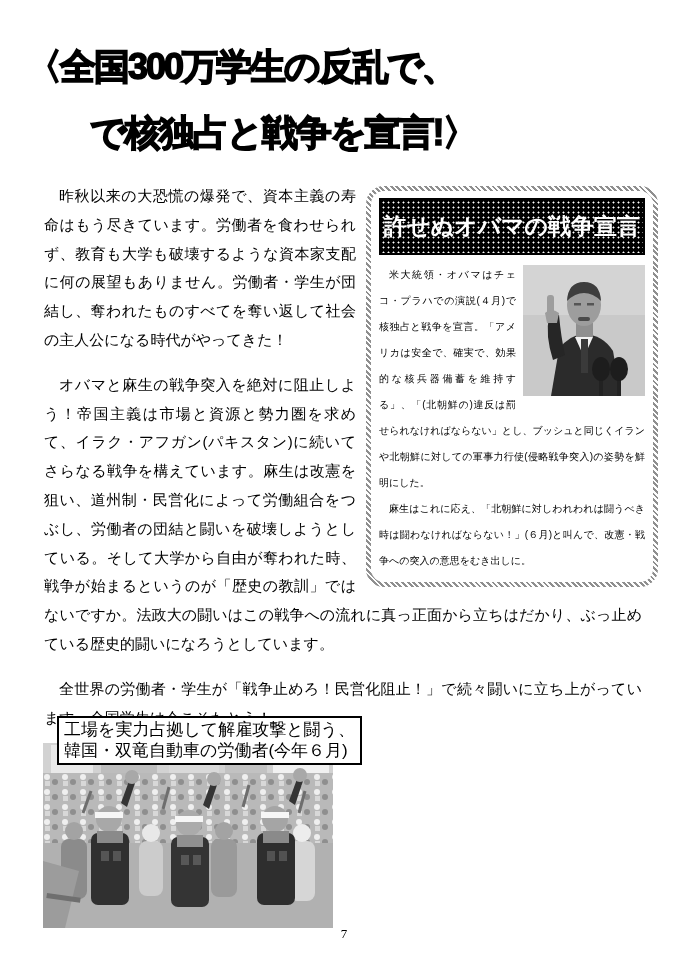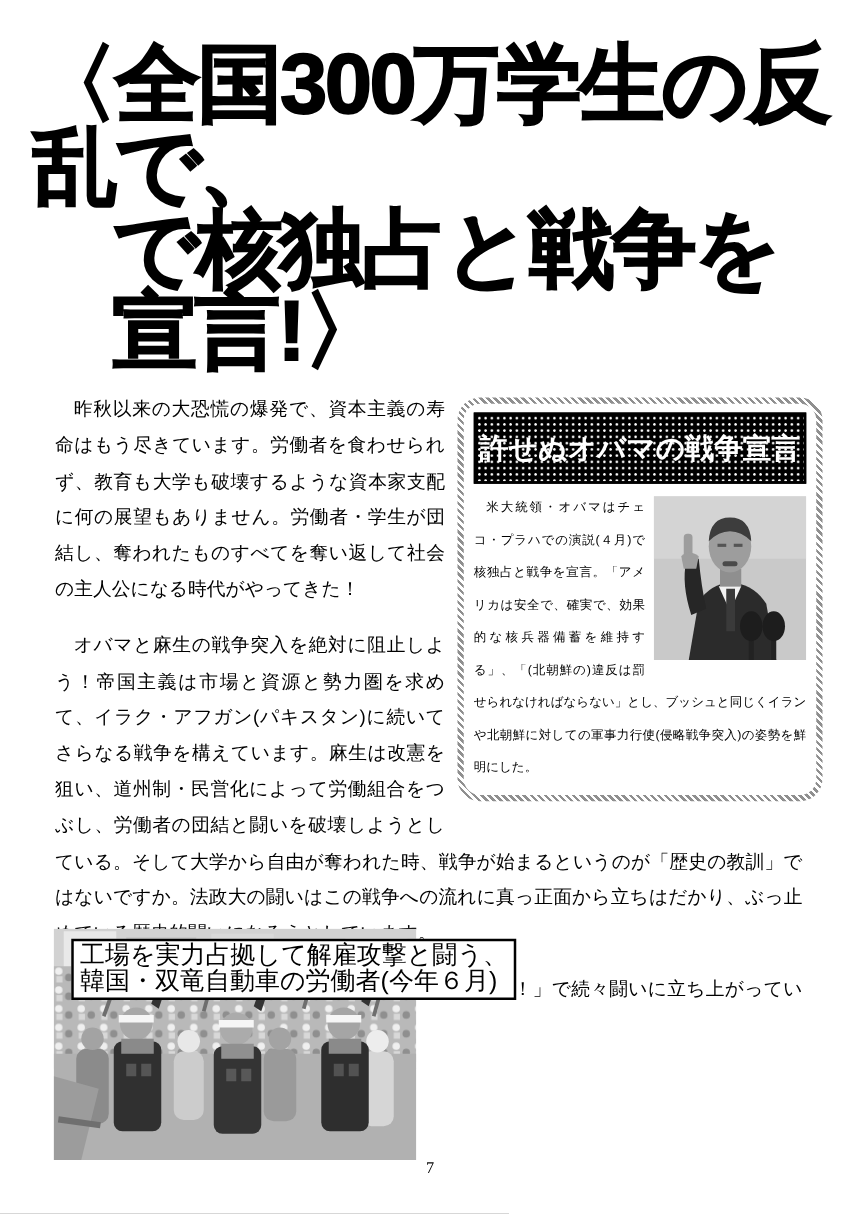--- a/index.html
+++ b/index.html
@@ -8,21 +8,21 @@
     width:688px;height:971px;
     margin:0 auto;
     background:#ffffff;
     overflow:hidden;
     color:#000;
     font-family:"Liberation Sans","DejaVu Sans",sans-serif;
   }
   
   .headline{
     margin:34px 14px 6px 26px;
-    font-size:68px;
+    font-size:36px;
     line-height:66px;
     font-weight:900;
     letter-spacing:-2px;
     -webkit-text-stroke:1.5px #000;
   }
   .headline .l2{display:block;padding-left:64px;}
   
   .article{
     margin:4px 30px 0 28px;
     font-size:15px;
@@ -74,24 +74,23 @@
     left:43px;top:743px;
     width:290px;height:185px;
   }
   .crowd-photo{display:block;width:290px;height:185px;}
   .photo-caption{
     position:absolute;
     left:14px;top:-27px;
     background:#fff;
     border:2px solid #000;
     padding:1px 5px 2px;
-    font-size:20px;
+    font-size:17px;
     line-height:21px;
     white-space:nowrap;
-    margin-top:35px;
   }
   .photo-caption span{display:block;}
   
   .page-number{
     position:absolute;
     left:0;top:926px;width:688px;
     text-align:center;
     font-family:"Liberation Serif","DejaVu Serif",serif;
     font-size:13px;
   }
@@ -135,20 +134,21 @@
               <path d="M22 48 Q28 42 36 48 L34 58 L24 58 Z" fill="#9d9d9d"></path>
             </g>
             <g>
               <rect x="76" y="112" width="4" height="19" fill="#222"></rect>
               <rect x="94" y="112" width="4" height="19" fill="#222"></rect>
               <ellipse cx="78" cy="104" rx="9" ry="12" fill="#1d1d1d"></ellipse>
               <ellipse cx="96" cy="104" rx="9" ry="12" fill="#1d1d1d"></ellipse>
             </g>
           </svg>
           <p>米大統領・オバマはチェコ・プラハでの演説(４月)で核独占と戦争を宣言。「アメリカは安全で、確実で、効果的な核兵器備蓄を維持する」、「(北朝鮮の)違反は罰せられなければならない」とし、ブッシュと同じくイランや北朝鮮に対しての軍事力行使(侵略戦争突入)の姿勢を鮮明にした。</p>
+          <p>麻生はこれに応え、「北朝鮮に対しわれわれは闘うべき時は闘わなければならない！」(６月)と叫んで、改憲・戦争への突入の意思をむき出しに。</p>
         </div>
       </div>
     </aside>
 
     <p>昨秋以来の大恐慌の爆発で、資本主義の寿命はもう尽きています。労働者を食わせられず、教育も大学も破壊するような資本家支配に何の展望もありません。労働者・学生が団結し、奪われたものすべてを奪い返して社会の主人公になる時代がやってきた！</p>
     <p>オバマと麻生の戦争突入を絶対に阻止しよう！帝国主義は市場と資源と勢力圏を求めて、イラク・アフガン(パキスタン)に続いてさらなる戦争を構えています。麻生は改憲を狙い、道州制・民営化によって労働組合をつぶし、労働者の団結と闘いを破壊しようとしている。そして大学から自由が奪われた時、戦争が始まるというのが「歴史の教訓」ではないですか。法政大の闘いはこの戦争への流れに真っ正面から立ちはだかり、ぶっ止めている歴史的闘いになろうとしています。</p>
     <p>全世界の労働者・学生が「戦争止めろ！民営化阻止！」で続々闘いに立ち上がっています。全国学生は今こそたとう！</p>
   </div>
 
   <div class="photo-block">

